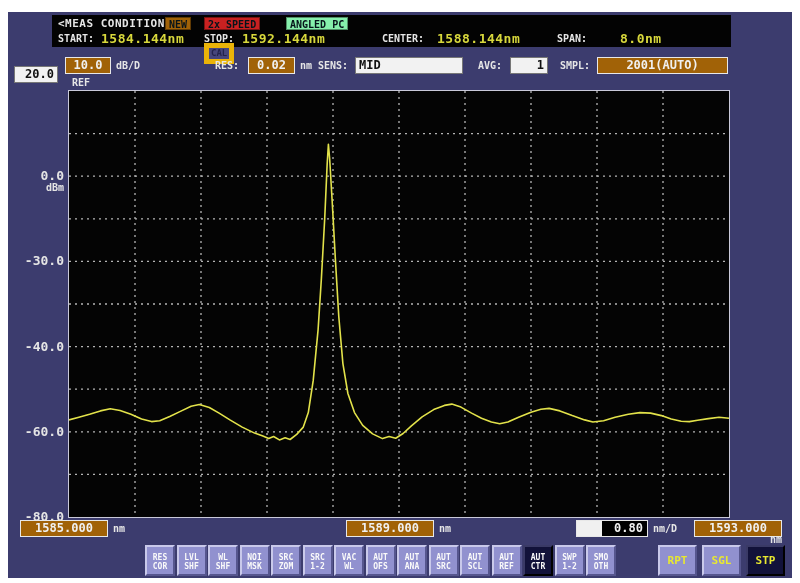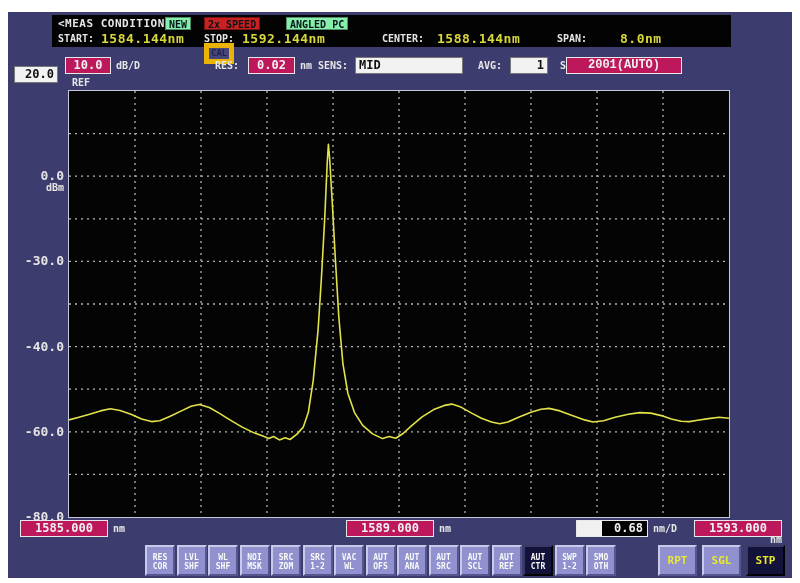--- a/index.html
+++ b/index.html
@@ -7,21 +7,21 @@
   .screen{position:absolute;left:8px;top:12px;width:784px;height:566px;background:#3c3c6e;}
   .abs{position:absolute;}
   .topbar{position:absolute;left:44px;top:3px;width:679px;height:32px;background:#030303;}
   .wtxt{color:#e6e6e6;font-weight:bold;}
   .ytxt{color:#d8d83c;font-weight:bold;}
   .lbl10{font-size:10px;}
   .lbl11{font-size:11px;letter-spacing:0.5px;}
   .val13{font-size:13px;letter-spacing:0.5px;}
   .badge{position:absolute;top:2px;height:13px;font-size:10px;font-weight:bold;color:#06131a;
          padding:0 3px;line-height:13px;border:1px solid rgba(0,0,0,.4);}
-  .invbox{background:#be185d;border:1px solid #e8e8e8;color:#f0f0f0;font-weight:bold;
+  .invbox{background:#a16207;border:1px solid #e8e8e8;color:#f0f0f0;font-weight:bold;
           font-size:12px;text-align:center;line-height:14px;height:17px;}
   .whtbox{background:#f2f2f2;border:1px solid #777;color:#111;font-weight:bold;
           font-size:12px;line-height:14px;height:17px;padding:0 3px;}
   .plot{position:absolute;left:60px;top:78px;width:662px;height:428px;background:#040404;
         border:1px solid #c9c9da;}
   .ylab{position:absolute;width:56px;text-align:right;font-size:13px;font-weight:bold;color:#e4e4e4;}
   .softkey{position:absolute;top:533px;width:30px;height:31px;background:#9191cf;color:#fafafa;
            font-size:8px;font-weight:bold;text-align:center;line-height:9px;padding-top:6px;
            border-top:2px solid #c9c9ea;border-left:2px solid #c9c9ea;
            border-right:2px solid #56568e;border-bottom:2px solid #56568e;cursor:pointer;}
@@ -36,21 +36,21 @@
   .calbox{position:absolute;left:196px;top:31px;font-size:9px;font-weight:bold;color:#23234d;
           border:5px solid #eab308;background:#46467c;padding:0 2px;line-height:11px;}
 </style>
 </head>
 <body>
 
 <div class="screen">
 
   <div class="topbar">
     <span class="abs wtxt lbl11" style="left:6px;top:2px;">&lt;MEAS CONDITION&gt;</span>
-    <span class="badge" style="left: 113px; background: #86efac;" id="badge-0">NEW</span>
+    <span class="badge" style="left: 113px; background: #a16207;" id="badge-0">NEW</span>
     <span class="badge" style="left: 152px; background: rgb(201, 33, 33);" id="badge-1">2x SPEED</span>
     <span class="badge" style="left: 234px; background: #86efac;" id="badge-2">ANGLED PC</span>
 
     <span class="abs wtxt lbl10" style="left:6px;top:18px;">START:</span>
     <span class="abs ytxt val13" style="left:49px;top:16px;">1584.144nm</span>
     <span class="abs wtxt lbl10" style="left:152px;top:18px;">STOP:</span>
     <span class="abs ytxt val13" style="left:190px;top:16px;">1592.144nm</span>
     <span class="abs wtxt lbl10" style="left:330px;top:18px;">CENTER:</span>
     <span class="abs ytxt val13" style="left:385px;top:16px;">1588.144nm</span>
     <span class="abs wtxt lbl10" style="left:505px;top:18px;">SPAN:</span>
@@ -67,21 +67,21 @@
   <span class="abs invbox" style="left:240px;top:45px;width:47px;">0.02</span>
   <span class="abs wtxt lbl10" style="left:292px;top:48px;">nm</span>
 
   <span class="abs wtxt lbl10" style="left:310px;top:48px;">SENS:</span>
   <span class="abs whtbox" style="left:347px;top:45px;width:108px;">MID</span>
 
   <span class="abs wtxt lbl10" style="left:470px;top:48px;">AVG:</span>
   <span class="abs whtbox" style="left:502px;top:45px;width:38px;text-align:right;">1</span>
 
   <span class="abs wtxt lbl10" style="left:552px;top:48px;">SMPL:</span>
-  <span class="abs invbox" style="left:558px;top:45px;width:116px;font-family:Liberation Mono, monospace;">2001(AUTO)</span>
+  <span class="abs invbox" style="left:589px;top:45px;width:131px;">2001(AUTO)</span>
 
   <span class="abs wtxt lbl10" style="left:64px;top:65px;">REF</span>
 
   <div id="y-axis">
       <span class="ylab" style="left: 0px; top: 156.2px;">0.0</span>
       <span class="ylab" style="font-size: 10px; left: 0px; top: 170.2px;">dBm</span>
       <span class="ylab" style="left: 0px; top: 241.4px;">-30.0</span>
       <span class="ylab" style="left: 0px; top: 326.6px;">-40.0</span>
       <span class="ylab" style="left: 0px; top: 411.8px;">-60.0</span>
       <span class="ylab" style="left: 0px; top: 497px;">-80.0</span>
@@ -110,21 +110,21 @@
         <polyline points="0.0,328.9 9.9,326.3 20.6,323.3 31.4,319.9 41.3,317.8 51.1,319.5 61.9,323.3 72.6,328.0 82.5,330.6 90.7,329.7 100.7,325.5 111.4,320.4 122.1,315.2 130.3,313.5 140.3,316.5 150.1,322.1 160.9,328.9 173.2,336.1 185.6,342.1 193.9,345.1 199.7,347.6 204.6,345.5 210.4,348.9 216.1,346.8 221.1,348.5 227.7,343.4 234.3,336.1 239.3,321.6 244.2,289.7 249.1,238.6 252.4,187.4 255.7,127.8 258.2,72.4 259.4,53.3 260.7,68.2 263.2,110.8 266.5,170.4 269.8,225.8 273.9,272.6 278.9,302.5 285.5,321.6 293.7,334.4 303.6,342.9 313.5,347.6 320.1,345.5 326.7,347.2 334.1,342.5 342.4,334.8 353.1,325.9 364.7,318.6 375.4,314.4 382.8,313.1 391.9,316.1 402.6,322.1 412.5,327.2 422.4,331.0 430.7,332.7 438.9,331.0 449.6,326.3 462.0,321.2 471.9,318.2 480.1,317.4 490.9,319.9 503.2,324.6 515.6,328.9 523.9,331.0 534.6,329.7 546.1,326.3 559.3,323.3 570.9,321.6 581.6,322.1 592.4,324.6 602.2,328.0 612.2,330.2 620.4,330.6 628.6,329.3 639.4,327.6 650.1,326.3 660.0,327.2" fill="none" stroke="#e2e24a" stroke-width="1.6" stroke-linejoin="round"></polyline>
       </svg>
   </div>
 
   <span class="abs invbox" style="left:12px;top:508px;width:88px;">1585.000</span>
   <span class="abs wtxt lbl10" style="left:105px;top:511px;">nm</span>
 
   <span class="abs invbox" style="left:338px;top:508px;width:88px;">1589.000</span>
   <span class="abs wtxt lbl10" style="left:431px;top:511px;">nm</span>
 
-  <span class="abs invbox" style="left:568px;top:508px;width:72px;text-align:right;padding-right:4px;background:linear-gradient(90deg,#f0f0f0 0 36%,#000 36%);">0.68</span>
+  <span class="abs invbox" style="left:568px;top:508px;width:72px;text-align:right;padding-right:4px;background:linear-gradient(90deg,#f0f0f0 0 36%,#000 36%);">0.80</span>
   <span class="abs wtxt lbl10" style="left:645px;top:511px;">nm/D</span>
 
   <span class="abs invbox" style="left:686px;top:508px;width:88px;">1593.000</span>
   <span class="abs wtxt lbl10" style="left:762px;top:522px;">nm</span>
 
   <div id="softkeys">
       <div class="softkey" style="left: 137px;"><span>RES</span><br><span>COR</span></div>
       <div class="softkey" style="left: 168.5px;"><span>LVL</span><br><span>SHF</span></div>
       <div class="softkey" style="left: 200px;"><span>WL</span><br><span>SHF</span></div>
       <div class="softkey" style="left: 231.5px;"><span>NOI</span><br><span>MSK</span></div>

